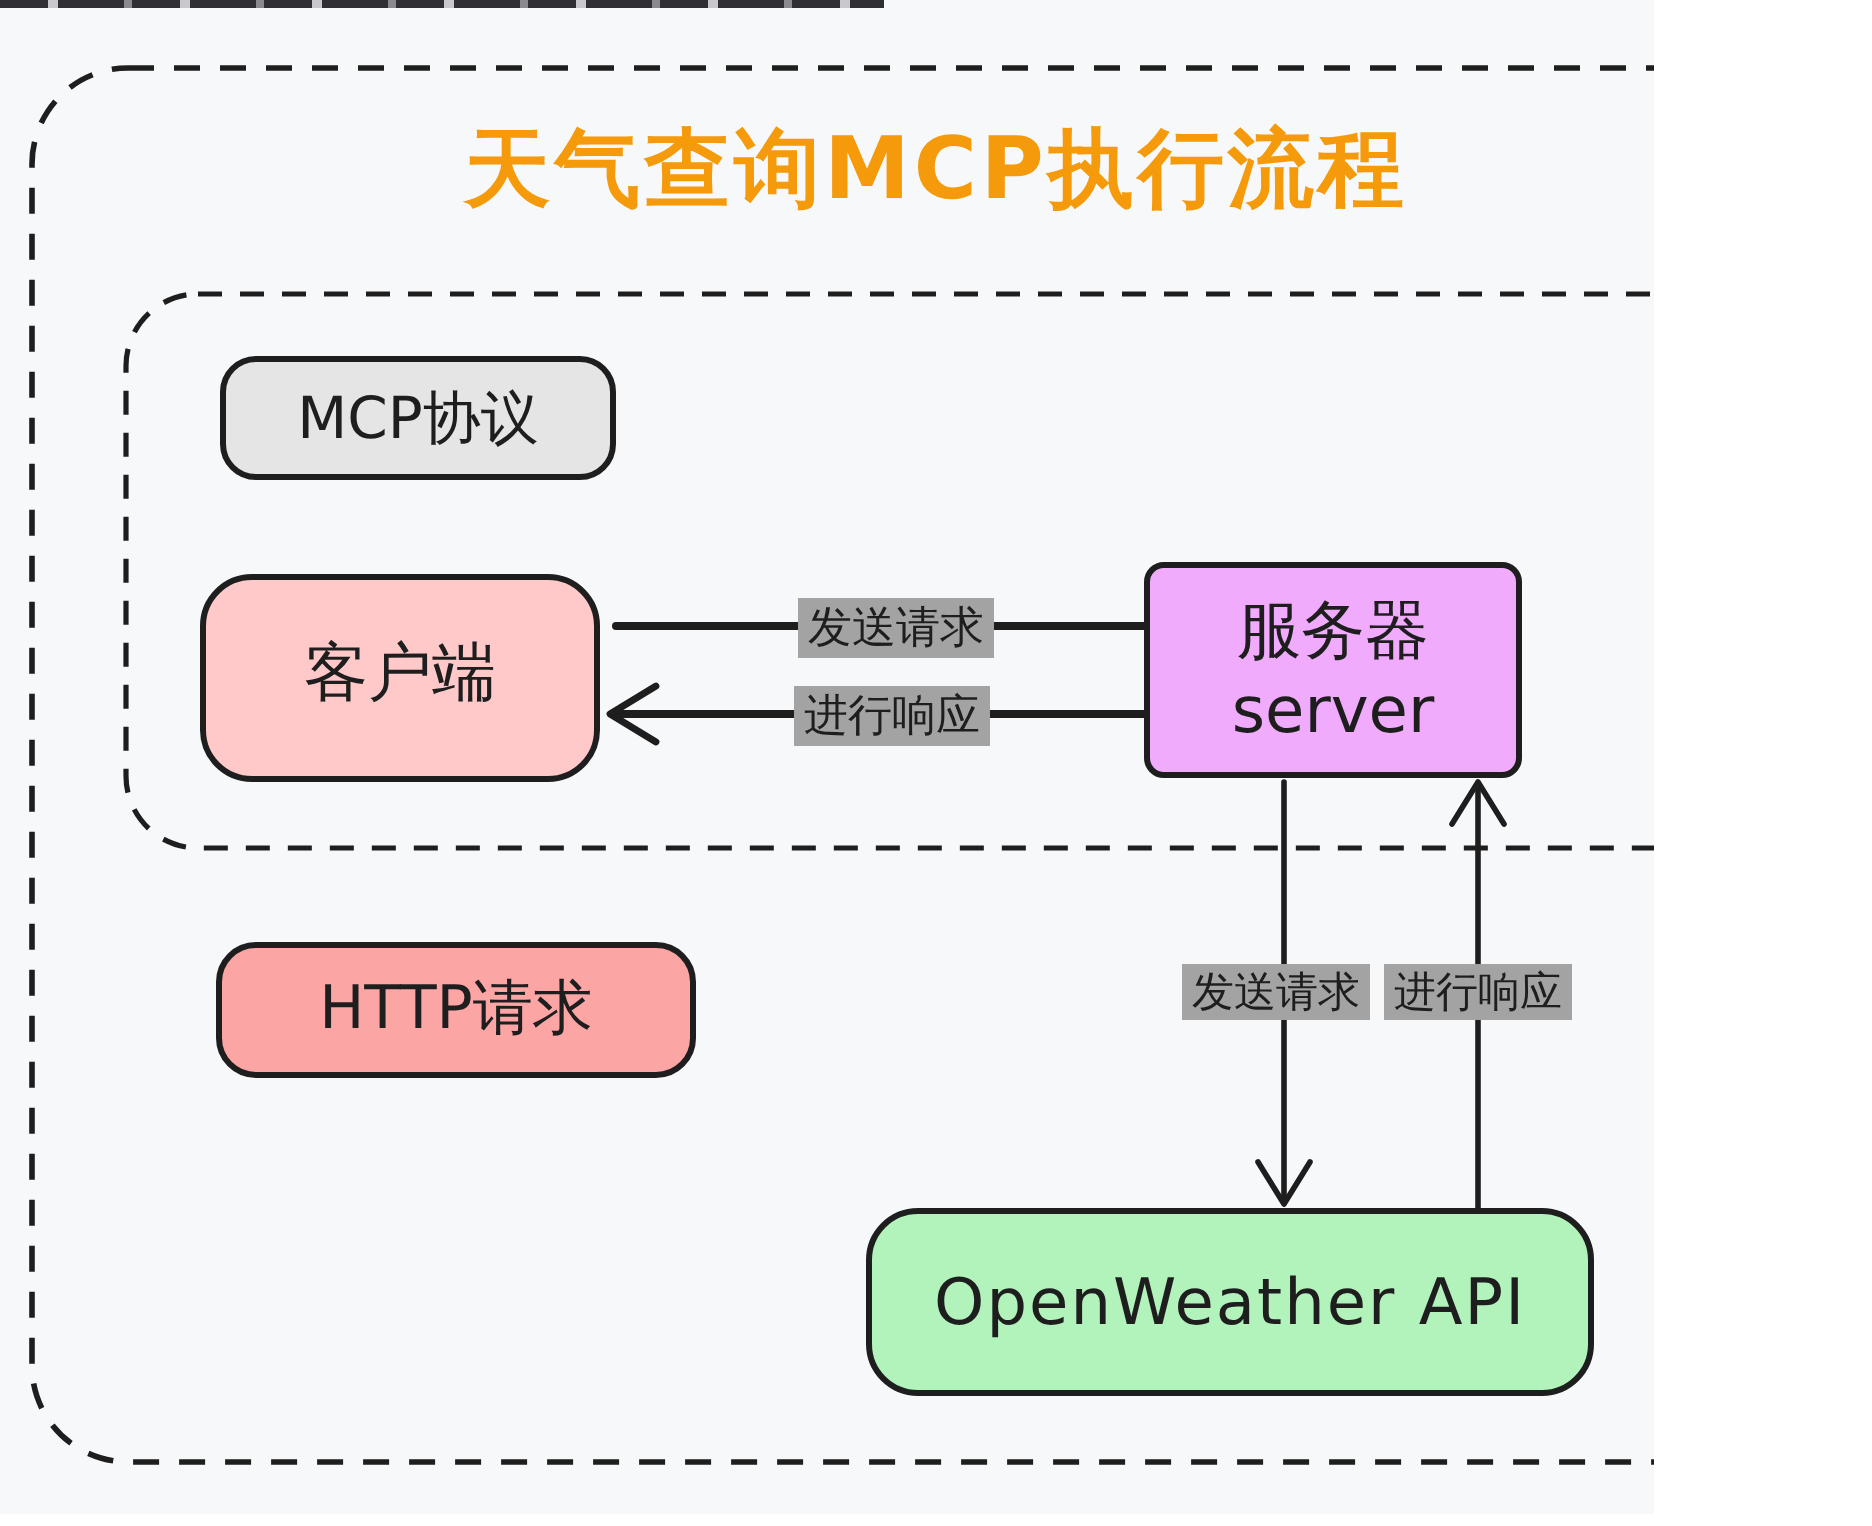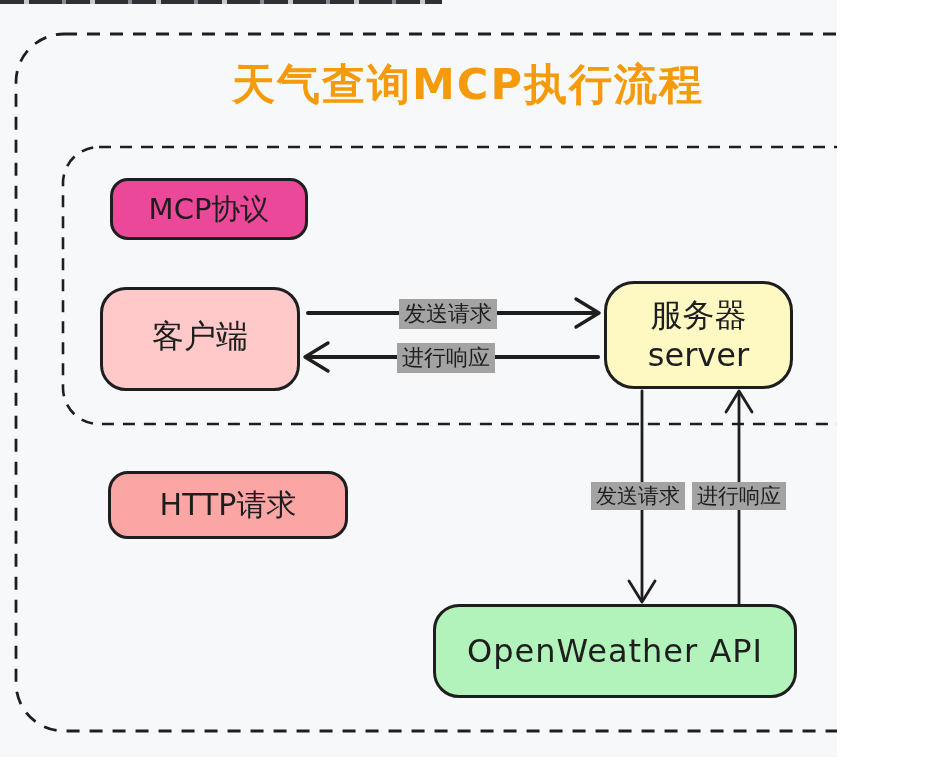--- a/index.html
+++ b/index.html
@@ -8,21 +8,20 @@
     background: #ffffff;
     font-family: "DejaVu Sans", sans-serif;
   }
   .canvas {
     position: relative;
     width: 827px;
     height: 763px;
     background: #f7f8fa;
     overflow: hidden;
     color: #1e1e1e;
-    padding-left: 10px;
   }
   
   .top-artifact {
     position: absolute;
     left: 0; top: 0;
     width: 442px; height: 4px;
     background:
       repeating-linear-gradient(90deg,
         #2f2f34 0px, #2f2f34 24px,
         #c9c9cd 24px, #c9c9cd 29px,
@@ -64,36 +63,36 @@
     justify-content: center;
     text-align: center;
     z-index: 2;
     box-sizing: border-box;
     line-height: 1.2;
   }
   .node-mcp {
     left: 110px; top: 178px;
     width: 198px; height: 62px;
     border-radius: 18px;
-    background: #ec4899;
+    background: #e5e5e5;
     font-size: 29px;
   }
   .node-client {
     left: 100px; top: 287px;
     width: 200px; height: 104px;
     border-radius: 26px;
     background: #ffc9c9;
     font-size: 32px;
     font-family: Liberation Mono, monospace;
   }
   .node-server {
-    left: 604px; top: 281px;
+    left: 572px; top: 281px;
     width: 189px; height: 108px;
-    border-radius: 30px;
-    background: #fef9c3;
+    border-radius: 10px;
+    background: #f0abfc;
     font-size: 32px;
   }
   .node-http {
     left: 108px; top: 471px;
     width: 240px; height: 68px;
     border-radius: 20px;
     background: #fca5a5;
     font-size: 30px;
   }
   .node-api {

